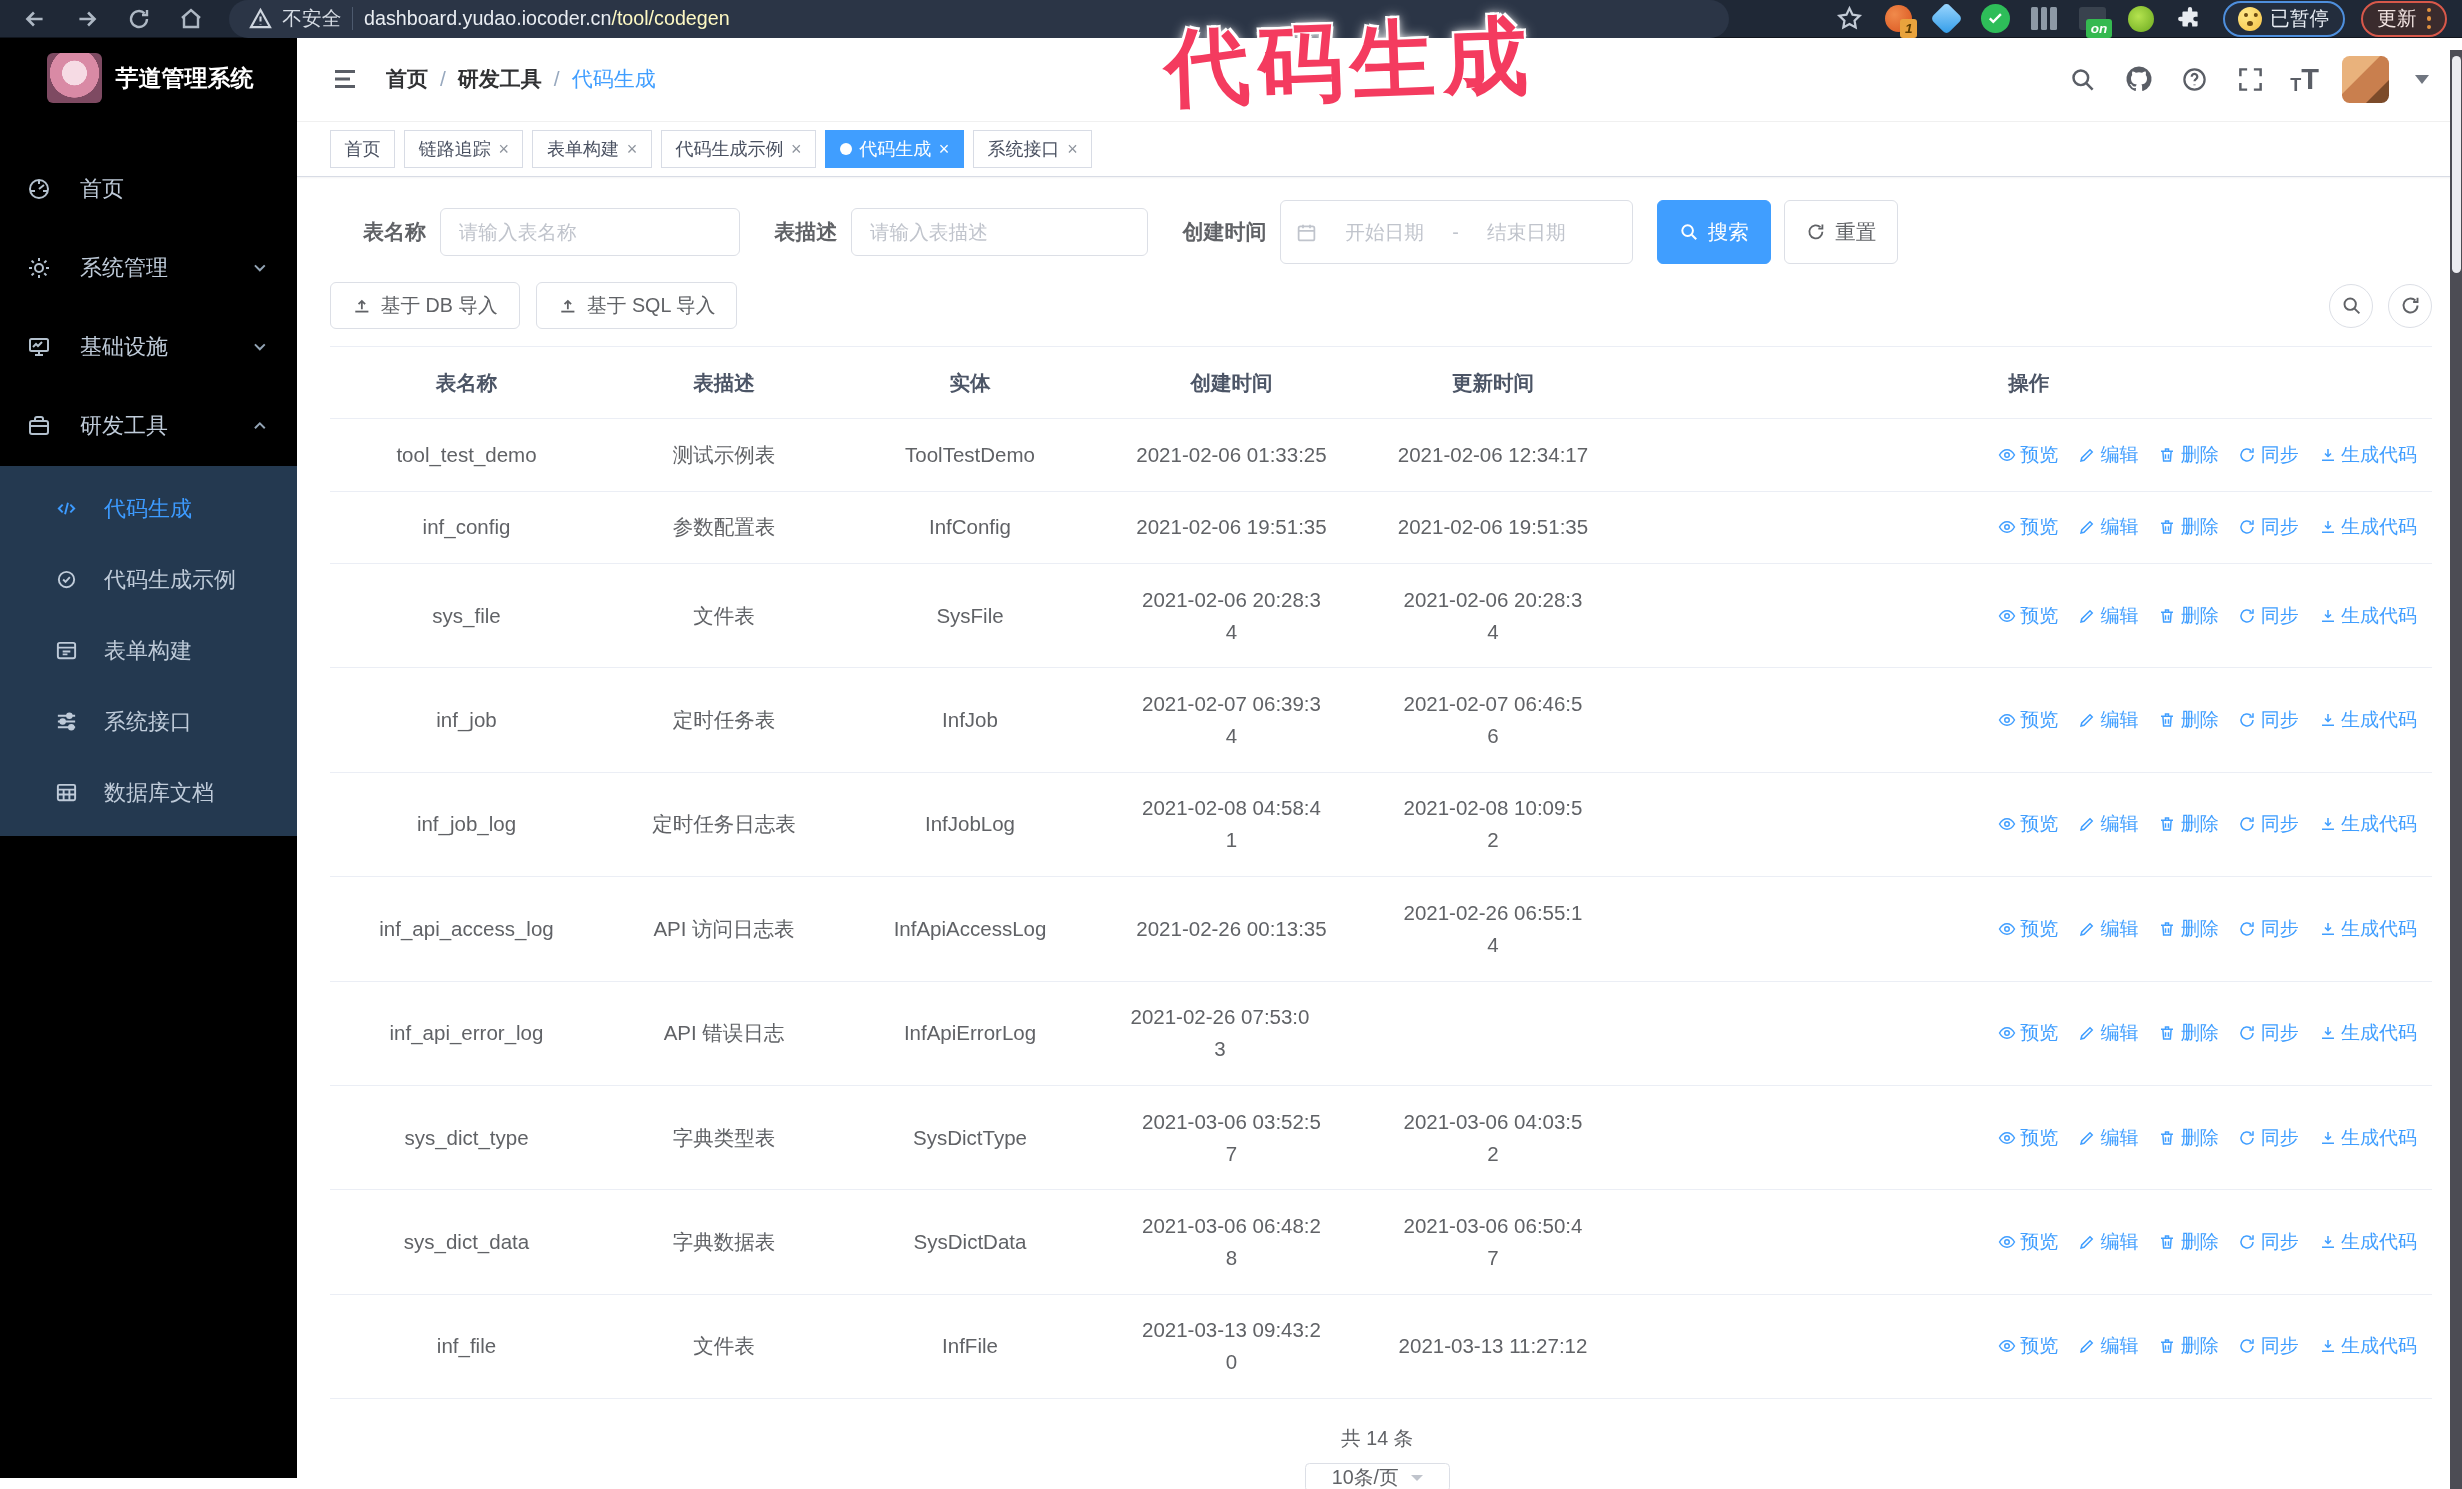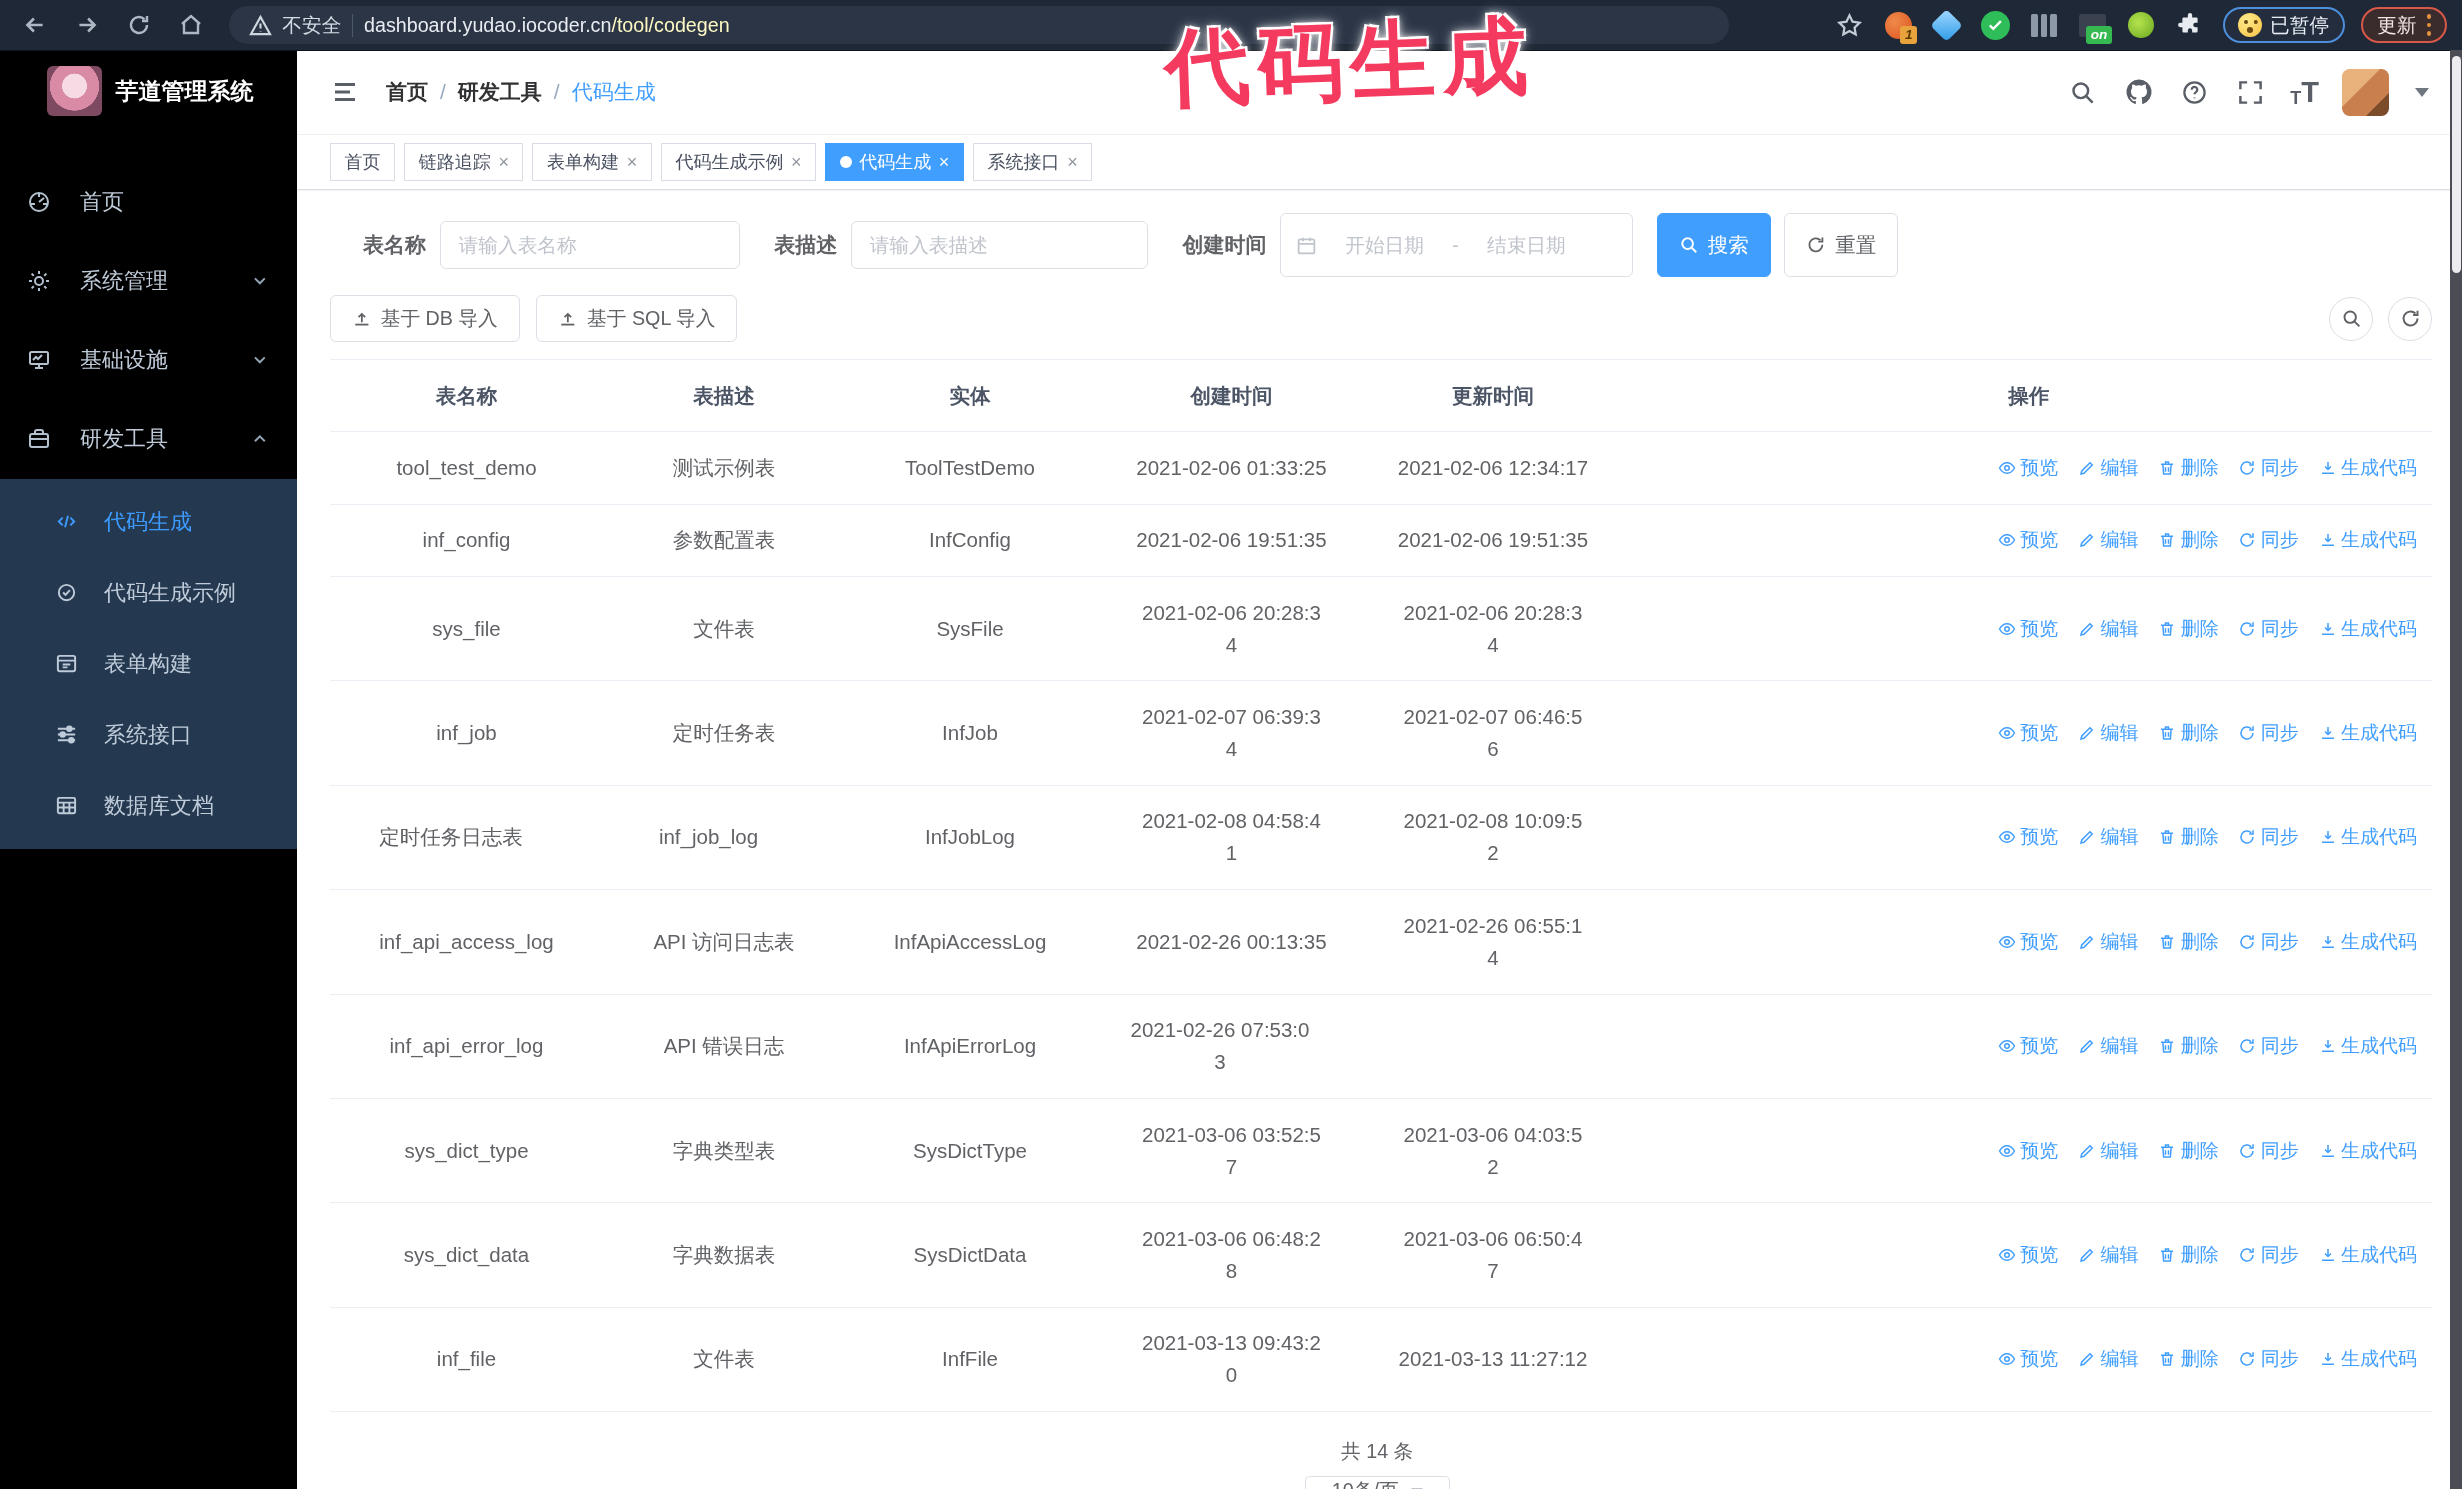--- a/index.html
+++ b/index.html
@@ -1,20 +1,20 @@
 <!DOCTYPE html>
 <html style="font-size:12px"><head>
 <meta charset="utf-8">
 <style>
   * { margin:0; padding:0; box-sizing:border-box; }
   html,body { width:2462px; height:1490px; overflow:hidden; font-family:"Liberation Sans","DejaVu Sans",sans-serif; background:#fff; }
   svg { display:block; }
 
   
-  .chrome { position:relative; height:51px; background:#1f2836; display:flex; align-items:center; padding:0 15px; gap:13px; border-bottom:1.5px solid #10151d; }
+  .chrome { position:relative; height:38px; background:#1f2836; display:flex; align-items:center; padding:0 15px; gap:13px; border-bottom:1.5px solid #10151d; }
   .chrome-btn { width:39px; height:39px; border-radius:50%; display:flex; align-items:center; justify-content:center; color:#aeb8c4; flex:0 0 auto; }
   .addr-pill { height:38px; flex:0 1 1500px; background:#2b3546; border-radius:19px; display:flex; align-items:center; padding:0 19.7px; gap:10.6px; margin-left:6px; }
   .addr-pill .warn { color:#cfd6df; }
   .sec-label { color:#d6dce4; font-size:19.7px; }
   .addr-div { width:1.5px; height:23px; background:#4d5a6e; }
   .url { font-size:19.7px; color:#e9edf2; white-space:nowrap; overflow:hidden; }
   .url .path { color:#fef9c3; }
   .chrome-right { display:flex; align-items:center; gap:16.7px; margin-left:auto; }
   .ext { width:32px; height:32px; display:flex; align-items:center; justify-content:center; position:relative; flex:0 0 auto; }
   .badge { position:absolute; right:-3px; bottom:-3px; background:#e8a33d; color:#5b3b00; font-size:13.6px; line-height:1; padding:2.3px 4.5px; border-radius:3px; font-weight:bold; }
@@ -635,22 +635,22 @@
             <span class="act">
                 <svg width="18" height="18" viewBox="0 0 24 24" fill="none" stroke="currentColor" stroke-width="2">
                   <path d="M12 4v10M8 10l4 4 4-4M4 19h16"></path>
                 </svg>
                 <span>生成代码</span>
               </span>
           </div>
         </div>
 
         <div class="tr">
+          <div class="td c1">inf_job_log</div>
           <div class="td c2">定时任务日志表</div>
-          <div class="td c1">inf_job_log</div>
           <div class="td c3">InfJobLog</div>
           <div class="td c4">2021-02-08 04:58:4
 1</div>
           <div class="td c5">2021-02-08 10:09:5
 2</div>
           <div class="td c6">
             <span class="act">
                 <svg width="18" height="18" viewBox="0 0 24 24" fill="none" stroke="currentColor" stroke-width="2">
                   <path d="M2 12s4-7 10-7 10 7 10 7-4 7-10 7-10-7-10-7z"></path>
                   <circle cx="12" cy="12" r="3"></circle>

